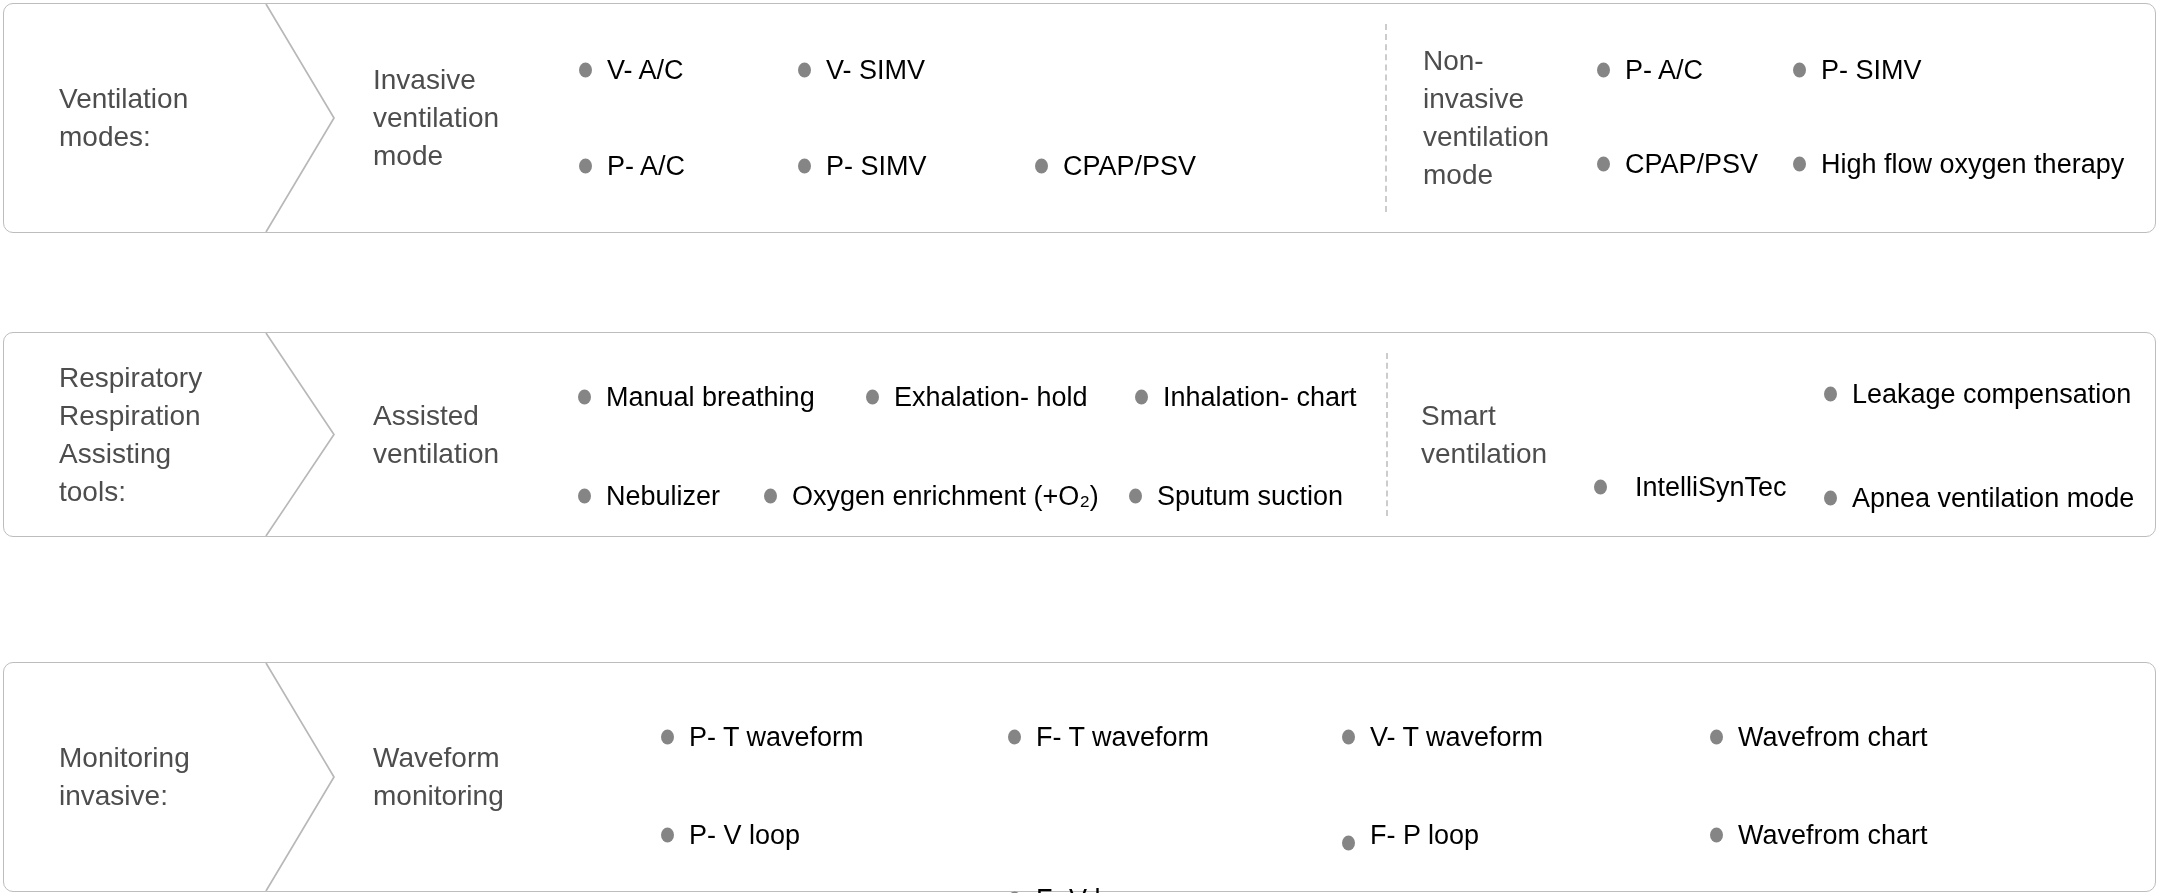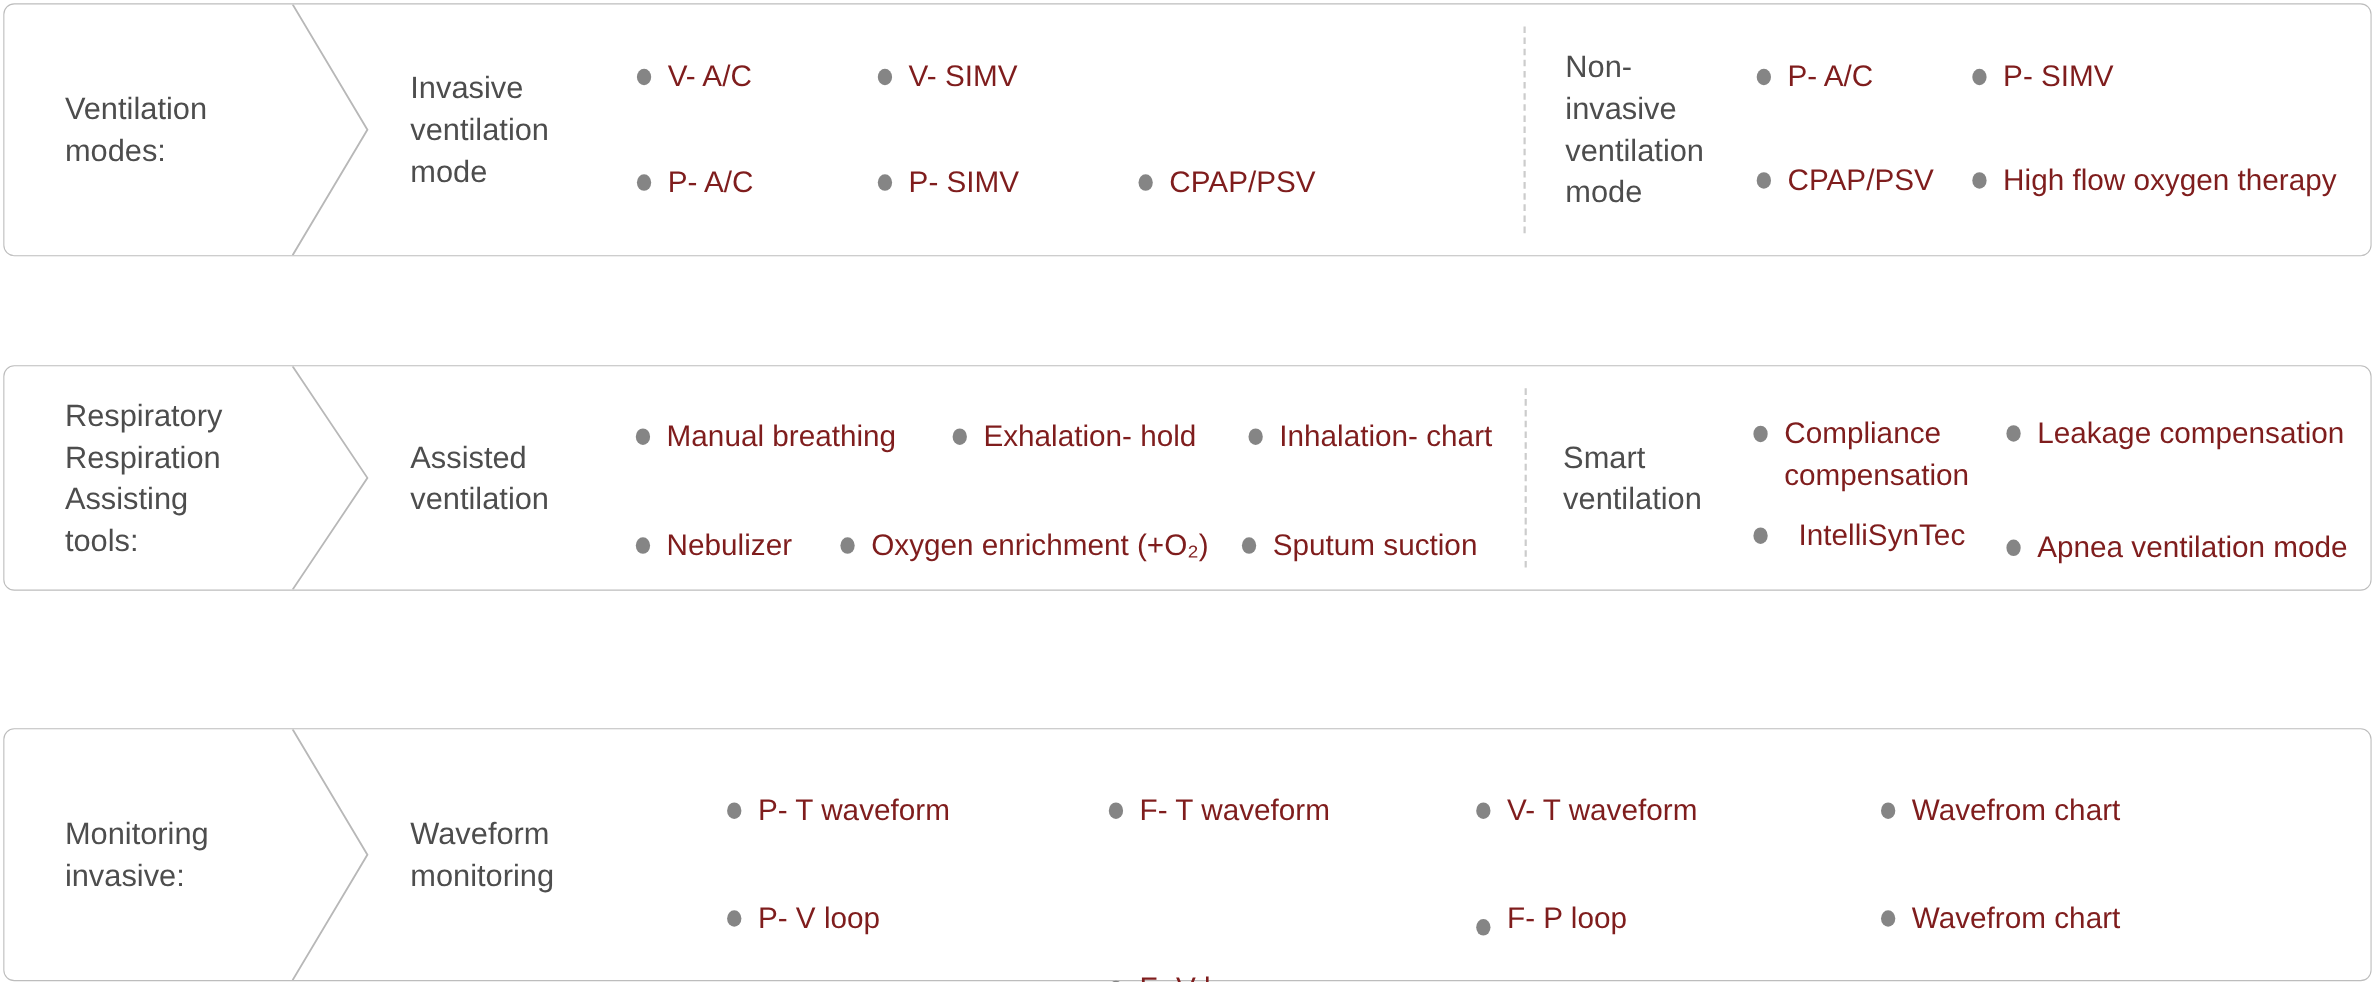--- a/index.html
+++ b/index.html
@@ -18,21 +18,21 @@
     font-size:28px;line-height:38px;color:#4d4d4d;white-space:nowrap;
   }
   .group-label{
     position:absolute;top:50%;transform:translateY(-50%);
     font-size:28px;line-height:38px;color:#4d4d4d;white-space:nowrap;
   }
   .item{
     position:absolute;display:flex;align-items:center;gap:15px;
     transform:translateY(-50%);
   }
-  .item-text{font-size:27px;color:#7f1d1d;white-space:nowrap;}
+  .item-text{font-size:27px;color:#000000;white-space:nowrap;}
   .dot{
     flex:none;width:13px;height:15px;border-radius:50%;background:#858585;
   }
   .item.wrap{align-items:flex-start;transform:none;}
   .item.wrap .dot{margin-top:12px;}
   .item.wrap .item-text{white-space:normal;width:182px;line-height:38px;}
   .divider{
     position:absolute;top:20px;bottom:20px;width:0;
     border-left:2px dashed #cccccc;
   }
@@ -146,24 +146,20 @@
       <span class="item-text">Sputum suction</span>
     </div>
 
     <div class="divider" style="left:1382px;"></div>
 
     <div class="group-label" style="left:1417px;">
       <div>Smart</div>
       <div>ventilation</div>
     </div>
 
-    <div class="item wrap" style="left:1590px;top:42px;">
-      <span class="dot"></span>
-      <span class="item-text">Compliance compensation</span>
-    </div>
     <div class="item" style="left:1820px;top:61px;">
       <span class="dot"></span>
       <span class="item-text">Leakage compensation</span>
     </div>
     <div class="item" style="left:1590px;top:154px;gap:28px;">
       <span class="dot"></span>
       <span class="item-text">IntelliSynTec</span>
     </div>
     <div class="item" style="left:1820px;top:165px;">
       <span class="dot"></span>

